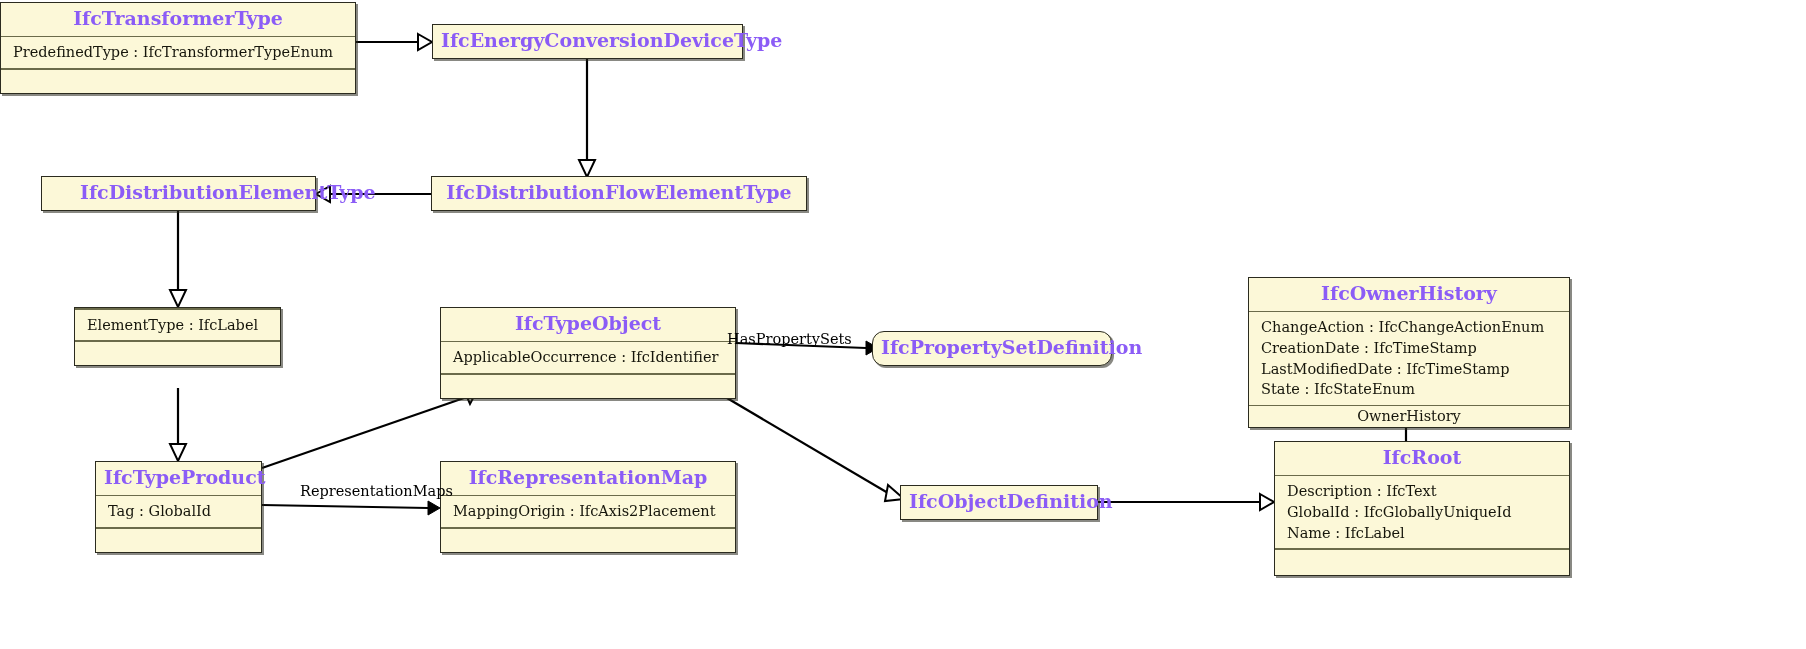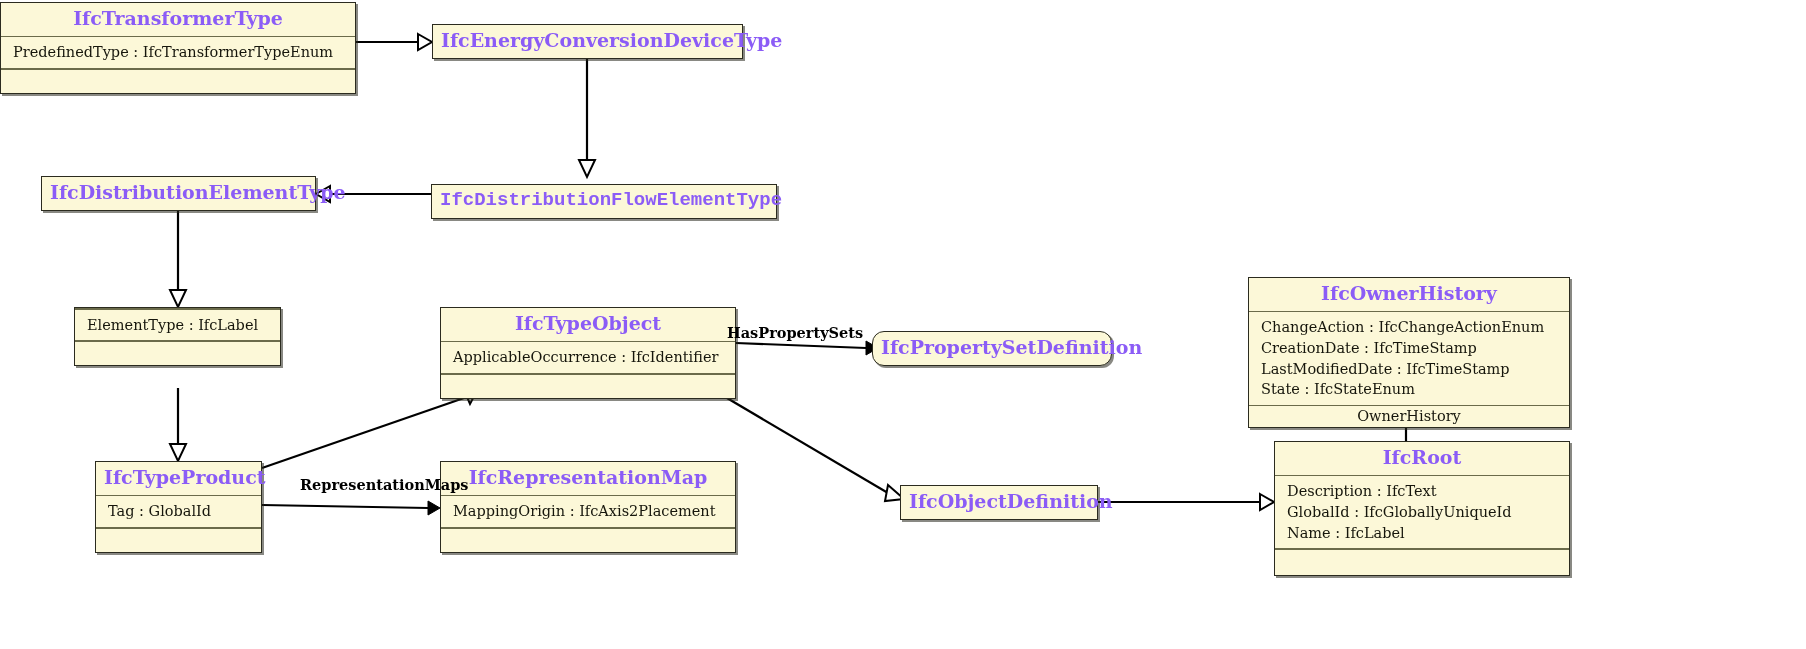--- a/index.html
+++ b/index.html
@@ -56,24 +56,25 @@
   .centered-note {
     text-align: center;
     font-size: 14.5px;
     color: #16160c;
     padding: 2px 4px 3px 4px;
     white-space: nowrap;
   }
   .edge-label {
     position: absolute;
     font-size: 14.5px;
-    font-weight: bold;
+    font-weight: normal;
     color: #000000;
     white-space: nowrap;
     font-family: "DejaVu Serif", "Liberation Serif", serif;
+    margin-top: 7px;
   }
   svg.edges {
     position: absolute;
     left: 0;
     top: 0;
     width: 1806px;
     height: 649px;
     overflow: visible;
     pointer-events: none;
   }
@@ -162,25 +163,25 @@
       <div class="uml-attr">PredefinedType : IfcTransformerTypeEnum</div>
     </div>
     <div class="uml-sep"></div>
     <div class="uml-ops"></div>
   </div>
 
   <div class="uml-class" style="left:432px; top:24px; width:311px;">
     <div class="uml-title">IfcEnergyConversionDeviceType</div>
   </div>
 
-  <div class="uml-class" style="left:41px; top:176px; width:275px;">
+  <div class="uml-class" style="left:41px; top:176px; width:275px;padding-left:30px;">
     <div class="uml-title">IfcDistributionElementType</div>
   </div>
 
-  <div class="uml-class" style="left:431px; top:184px; width:346px;font-family:Liberation Mono, monospace;">
+  <div class="uml-class" style="left:431px; top:176px; width:376px;">
     <div class="uml-title">IfcDistributionFlowElementType</div>
   </div>
 
   <div class="uml-class" style="left:74px; top:307px; width:207px;">
     <div class="uml-sep"></div>
     <div class="uml-attrs">
       <div class="uml-attr">ElementType : IfcLabel</div>
     </div>
     <div class="uml-sep"></div>
     <div class="uml-ops"></div>

